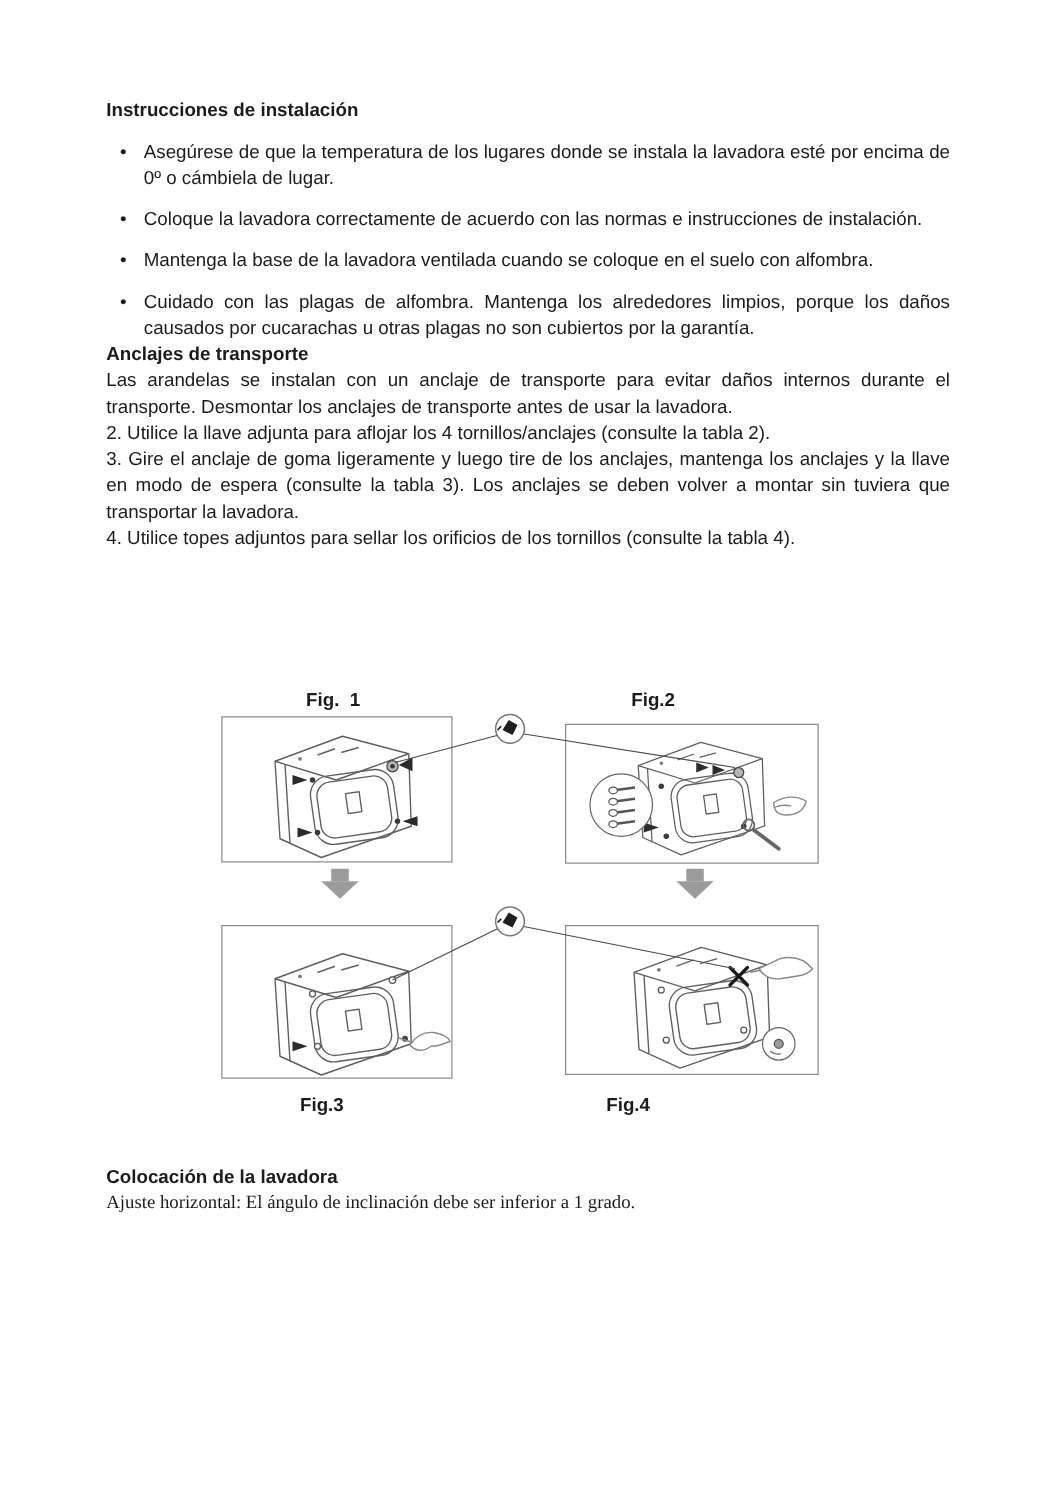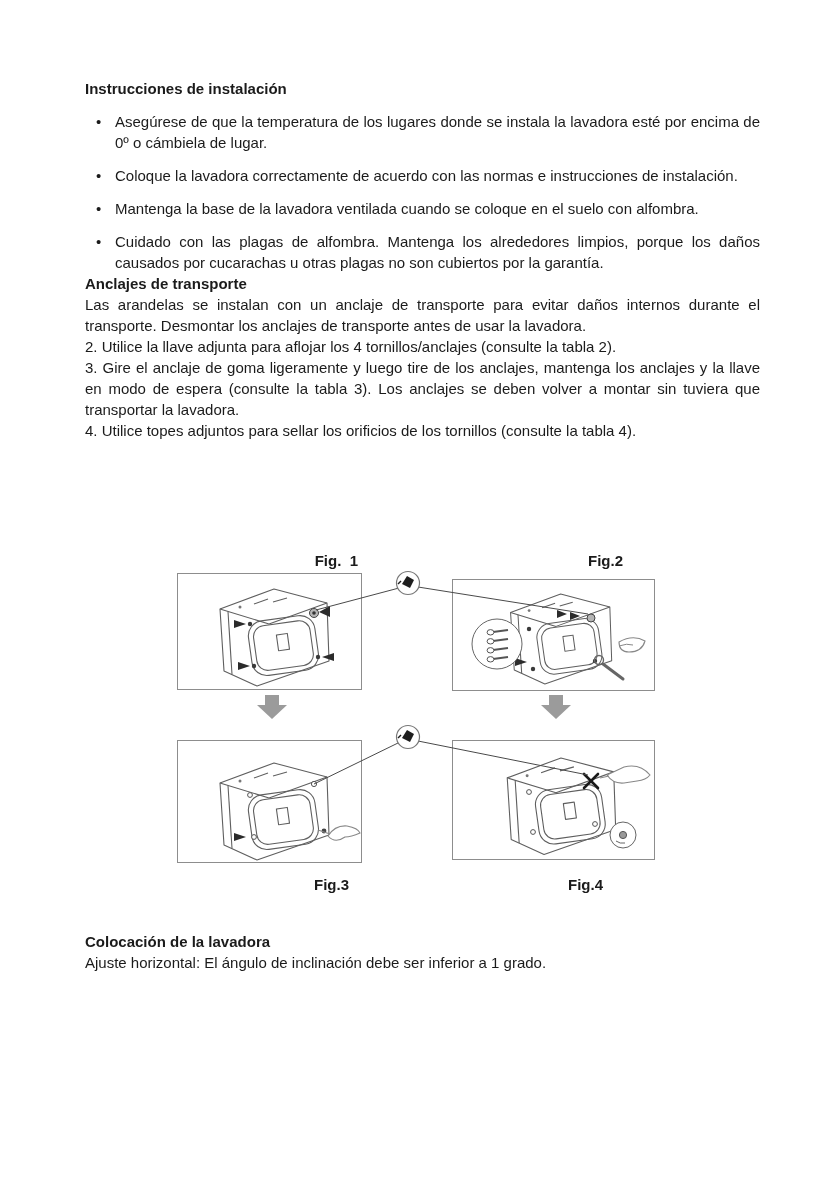--- a/index.html
+++ b/index.html
@@ -19,31 +19,31 @@
   .mt28 { margin-top:28px; }
 
   
   .figarea { position:absolute; left:0; top:537px; width:838px; height:368px; }
   .figbox { position:absolute; border:1px solid #8d8d8d; background:#fff; }
   #box1 { left:177px; top:36px;  width:183px; height:115px; }
   #box2 { left:452px; top:42px;  width:201px; height:110px; }
   #box3 { left:177px; top:203px; width:183px; height:121px; }
   #box4 { left:452px; top:203px; width:201px; height:118px; }
   .figbox svg { display:block; width:100%; height:100%; }
-  .figlabel { position:absolute; font-weight:bold; white-space:pre; text-align:right; }
+  .figlabel { position:absolute; font-weight:bold; white-space:pre; text-align:center; }
   #lab1 { left:175px; top:13px;  width:183px; }
   #lab2 { left:422px; top:13px;  width:201px; }
   #lab3 { left:166px; top:337px; width:183px; }
   #lab4 { left:402px; top:337px; width:201px; }
   .overlay { position:absolute; left:0; top:0; width:838px; height:368px; pointer-events:none; }
 
   .bottom { position:absolute; left:85px; width:675px; top:931px; }
   .bottom p { margin:0; text-align:justify; }
   .b-mt30 { margin-top:30px; }
-  .b-mt5  { margin-top:5px; }
+  .b-mt5  { margin-top:5px;font-family:Liberation Serif, serif; }
   .pagenum { position:absolute; top:1133px; left:0; width:100%; text-align:center; font-size:16px; }
 </style>
 </head>
 <body>
 
 <svg width="0" height="0" style="position:absolute" aria-hidden="true">
   <defs>
     <symbol id="wm" viewBox="0 0 183 115">
       <g fill="#fff" stroke="#5f5f5f" stroke-width="1.1" stroke-linejoin="round">
         <polygon points="42,35 96,15 149,29 151,87 79,112 46,97"></polygon>

